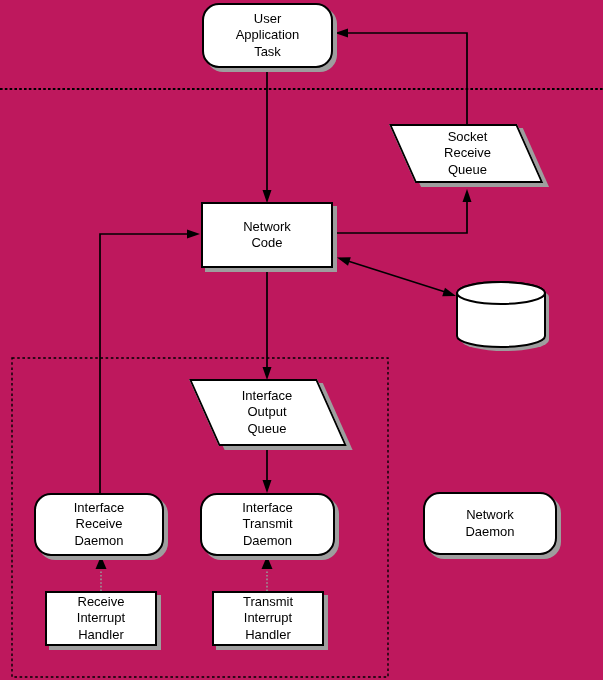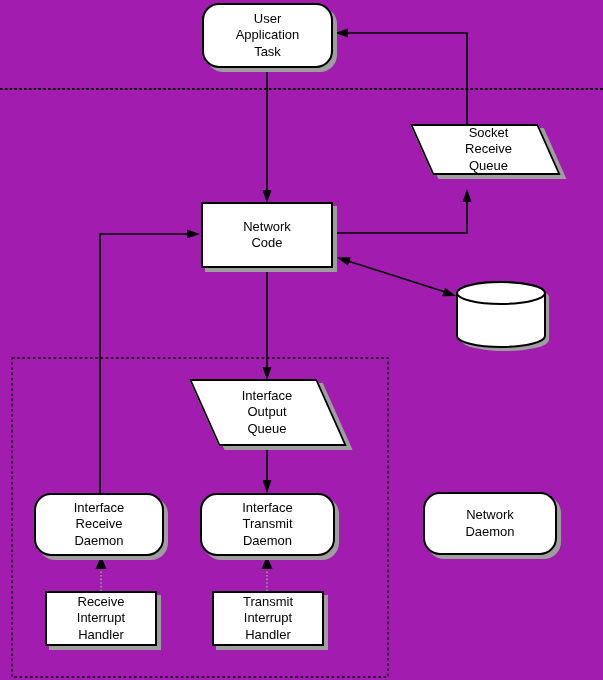--- a/index.html
+++ b/index.html
@@ -1,19 +1,19 @@
 <!DOCTYPE html>
 <html><head>
 <meta charset="utf-8">
 <style>
   html,body{margin:0;padding:0;background:#fff;}
   #canvas{
     position:relative;
     width:603px;height:680px;
-    background:#a21caf;
+    background:#be185d;
     overflow:hidden;
     font-family:"Liberation Sans", sans-serif;
   }
   #wires{position:absolute;left:0;top:0;}
   .node{
     position:absolute;
     display:flex;align-items:center;justify-content:center;
     text-align:center;
     font-size:13px;line-height:16.5px;color:#000;
     box-sizing:border-box;
@@ -82,21 +82,21 @@
       <ellipse cx="501" cy="293" rx="44" ry="11" fill="#fff" stroke="#000" stroke-width="2"></ellipse>
     </g>
   </svg>
 
   <div class="node rounded" style="left:202px;top:3px;width:131px;height:65px;">
     <span class="lbl">User
 Application
 Task</span>
   </div>
 
-  <div class="node para" style="left:410px;top:124px;width:157px;height:51px;">
+  <div class="node para" style="left:389px;top:124px;width:157px;height:59px;">
     <div class="para-shape" style="width:128px;"></div>
     <span class="lbl">Socket
 Receive
 Queue</span>
   </div>
 
   <div class="node rect" style="left:201px;top:202px;width:132px;height:66px;">
     <span class="lbl">Network
 Code</span>
   </div>

